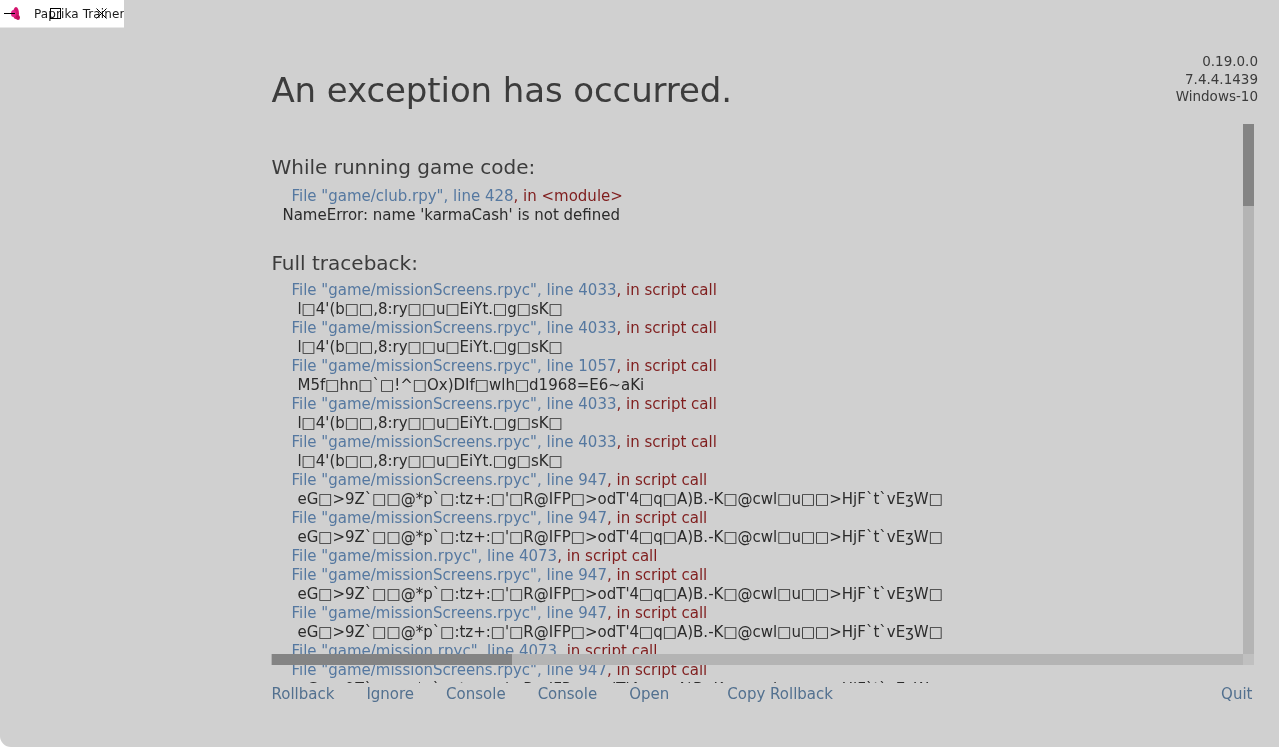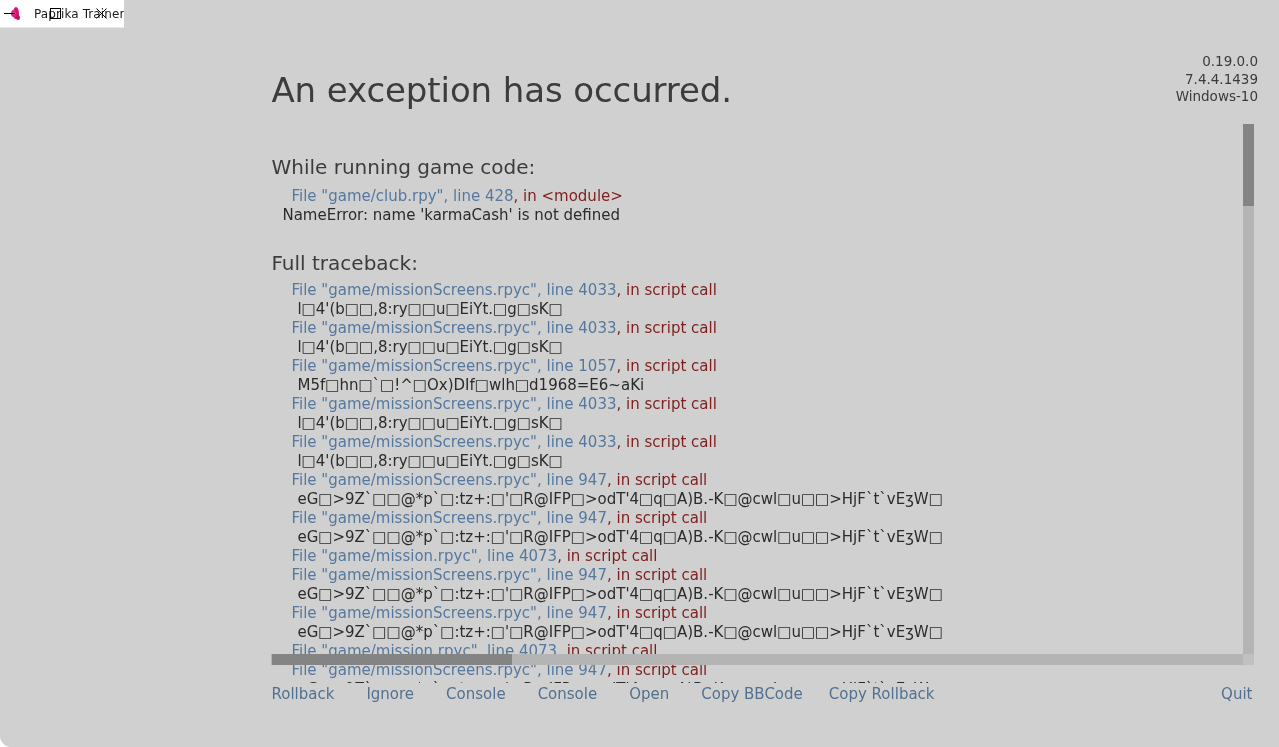--- a/index.html
+++ b/index.html
@@ -324,20 +324,19 @@
       <div class="act-btn">Rollback</div>
       <div class="btn-gap"></div>
       <div class="act-btn">Ignore</div>
       <div class="btn-gap"></div>
       <div class="act-btn">Console</div>
       <div class="btn-gap"></div>
       <div class="act-btn">Console</div>
       <div class="btn-gap"></div>
       <div class="act-btn">Open</div>
       <div class="btn-gap"></div>
-      <div class="act-btn">Copy BBCode</div>
       <div class="btn-gap wide"></div>
       <div class="act-btn">Copy Rollback</div>
       <div class="act-btn spacer-before">Quit</div>
     </div>
 
   </div>
 </div>
 
 </body></html>

